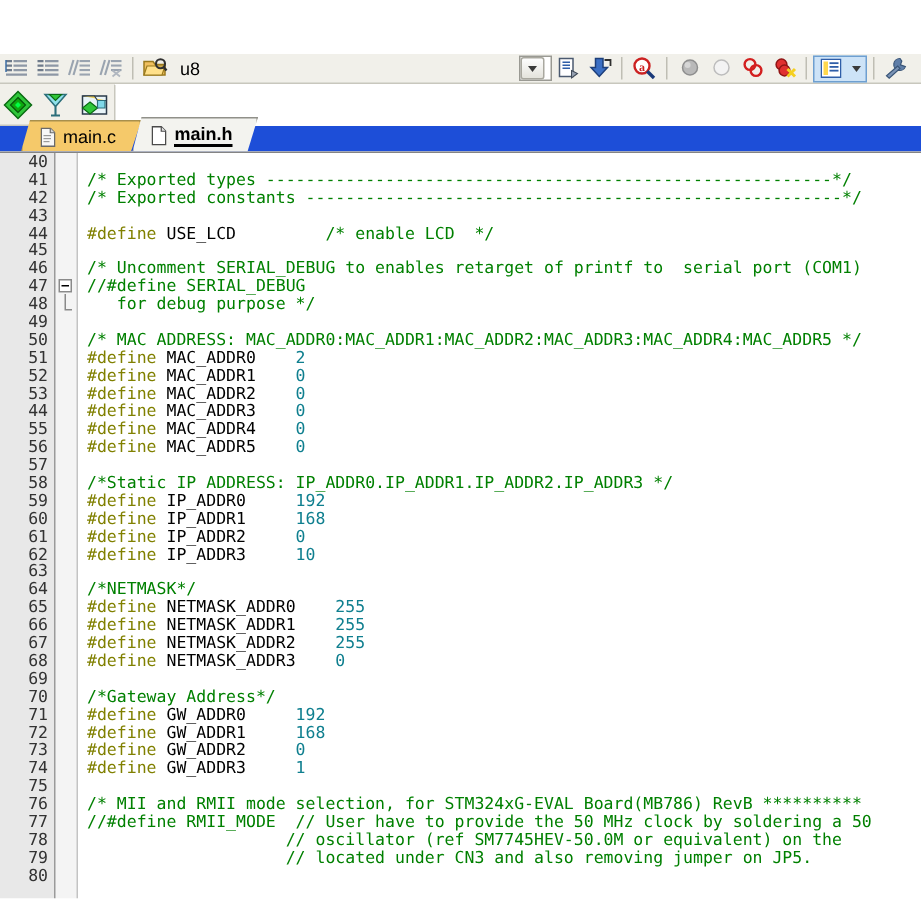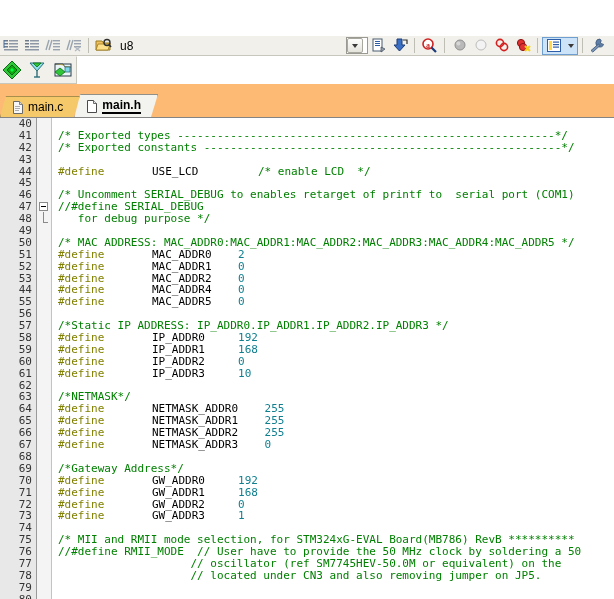--- a/index.html
+++ b/index.html
@@ -98,26 +98,26 @@
     flex: 1 1 auto;
     height: 27px;
     background: #ffffff;
     border-left: 1px solid #c8c7bd;
     border-top: 1px solid #ffffff;
     margin-left: 0;
   }
 
   
   .tabstrip {
-    height: 33px;
-    background: #fdba74;
+    height: 17px;
+    background: #1d4ed8;
     position: relative;
     display: flex;
     align-items: flex-end;
-    padding-left: 0;
+    padding-left: 14px;
     box-sizing: border-box;
   }
   .tab {
     position: relative;
     height: 21px;
     display: flex;
     align-items: center;
     padding: 0 10px 0 6px;
     font-size: 12px;
     color: #000;
@@ -189,21 +189,21 @@
   }
   .lnum {
     text-align: right;
     padding-right: 4px;
     color: #333333;
   }
   .codeline { padding-left: 6px; color: #000000; }
   .cmt { color: #008000; }
   .kw  { color: #808000; }
   .num { color: #0f7f8f; }
-  .id  { color: #000000; margin-left: 41px; }
+  .id  { color: #000000; }
 
   .fold-box {
     position: absolute;
     width: 9px; height: 9px;
     border: 1px solid #8a8a8a;
     background: #ffffff;
     left: 2px;
     box-sizing: border-box;
   }
   .fold-box::before {
@@ -483,20 +483,21 @@
         <div class="codeline"><span class="kw">#define</span><span class="id"> USE_LCD         </span><span class="cmt">/* enable LCD  */</span></div>
         <div class="codeline">&nbsp;</div>
         <div class="codeline"><span class="cmt">/* Uncomment SERIAL_DEBUG to enables retarget of printf to  serial port (COM1)</span></div>
         <div class="codeline"><span class="cmt">//#define SERIAL_DEBUG</span></div>
         <div class="codeline"><span class="cmt">   for debug purpose */</span></div>
         <div class="codeline">&nbsp;</div>
         <div class="codeline"><span class="cmt">/* MAC ADDRESS: MAC_ADDR0:MAC_ADDR1:MAC_ADDR2:MAC_ADDR3:MAC_ADDR4:MAC_ADDR5 */</span></div>
         <div class="codeline"><span class="kw">#define</span><span class="id"> MAC_ADDR0    </span><span class="num">2</span></div>
         <div class="codeline"><span class="kw">#define</span><span class="id"> MAC_ADDR1    </span><span class="num">0</span></div>
         <div class="codeline"><span class="kw">#define</span><span class="id"> MAC_ADDR2    </span><span class="num">0</span></div>
+        <div class="codeline"><span class="kw">#define</span><span class="id"> MAC_ADDR3    </span><span class="num">0</span></div>
         <div class="codeline"><span class="kw">#define</span><span class="id"> MAC_ADDR4    </span><span class="num">0</span></div>
         <div class="codeline"><span class="kw">#define</span><span class="id"> MAC_ADDR5    </span><span class="num">0</span></div>
         <div class="codeline">&nbsp;</div>
         <div class="codeline"><span class="cmt">/*Static IP ADDRESS: IP_ADDR0.IP_ADDR1.IP_ADDR2.IP_ADDR3 */</span></div>
         <div class="codeline"><span class="kw">#define</span><span class="id"> IP_ADDR0     </span><span class="num">192</span></div>
         <div class="codeline"><span class="kw">#define</span><span class="id"> IP_ADDR1     </span><span class="num">168</span></div>
         <div class="codeline"><span class="kw">#define</span><span class="id"> IP_ADDR2     </span><span class="num">0</span></div>
         <div class="codeline"><span class="kw">#define</span><span class="id"> IP_ADDR3     </span><span class="num">10</span></div>
         <div class="codeline">&nbsp;</div>
         <div class="codeline"><span class="cmt">/*NETMASK*/</span></div>

